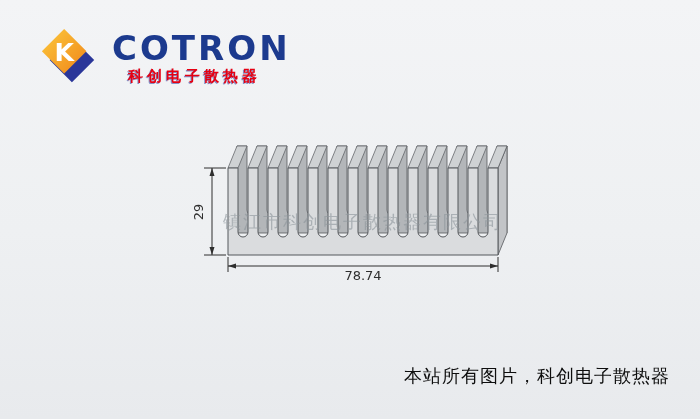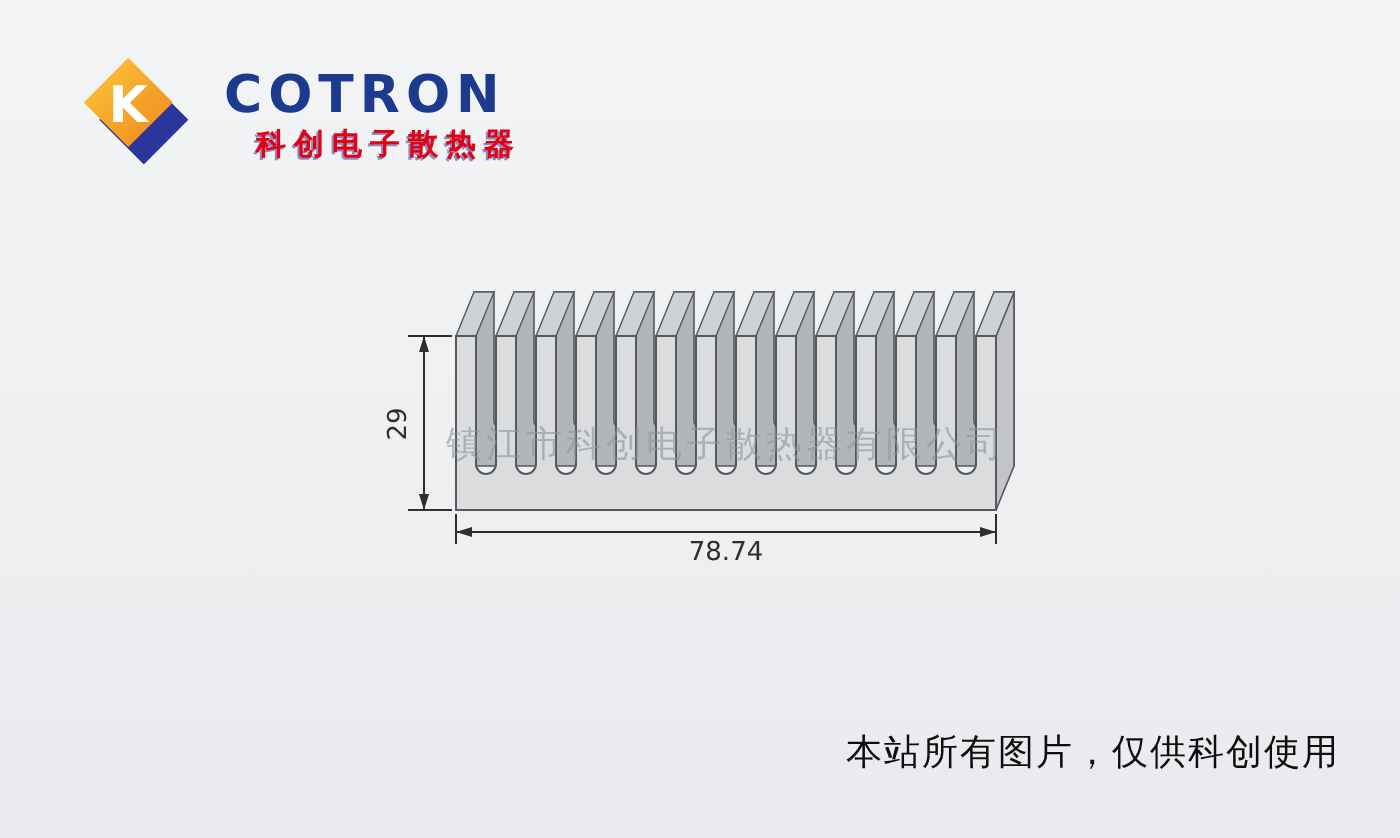--- a/index.html
+++ b/index.html
@@ -5,21 +5,21 @@
   html,body{margin:0;padding:0;}
   body{font-family:"DejaVu Sans","Liberation Sans",sans-serif;}
   #stage{
     position:relative;width:700px;height:419px;overflow:hidden;
     background:linear-gradient(180deg,#f3f4f6 0%,#eef0f2 55%,#e8eaed 100%);
   }
   
   .logo{position:absolute;left:38px;top:26px;display:flex;align-items:center;gap:12px;}
   .logo-mark{width:62px;height:62px;flex:0 0 auto;}
   .logo-texts{display:flex;flex-direction:column;gap:4px;}
-  .logo-brand{font-size:26px;font-weight:bold;letter-spacing:3px;line-height:1;}
+  .logo-brand{font-size:34px;font-weight:bold;letter-spacing:3px;line-height:1;}
   .logo-subtitle{font-size:15px;font-weight:bold;letter-spacing:4px;line-height:1;
     text-shadow:-1px 1px 0 rgba(43,62,158,.55);}
   
   .drawing-wrap{position:absolute;left:186px;top:130px;width:340px;height:160px;}
   #heatsink-svg{width:340px;height:160px;display:block;}
   .dim-text{font-size:13px;}
   
   .watermark{
     position:absolute;left:198px;top:210px;width:330px;text-align:center;
     font-size:18px;letter-spacing:2px;color:#8e969c;opacity:.62;
@@ -89,15 +89,15 @@
         <polygon class="arrow" points="42,136 50,133.5 50,138.5" stroke="none" fill="#2e2e2e"></polygon>
         <polygon class="arrow" points="312,136 304,133.5 304,138.5" stroke="none" fill="#2e2e2e"></polygon>
       </g>
       <text id="dim-height" class="dim-text" x="13" y="86" text-anchor="middle" transform="rotate(-90 13 82)" fill="#2e2e2e">29</text>
       <text id="dim-width" class="dim-text" x="177" y="150" text-anchor="middle" fill="#2e2e2e">78.74</text>
     </svg>
   </div>
 
   <div class="watermark">镇江市科创电子散热器有限公司</div>
 
-  <div class="footer-notice">本站所有图片，仅供科创使用</div>
+  <div class="footer-notice">本站所有图片，科创电子散热器</div>
 
 </div>
 
 </body></html>

